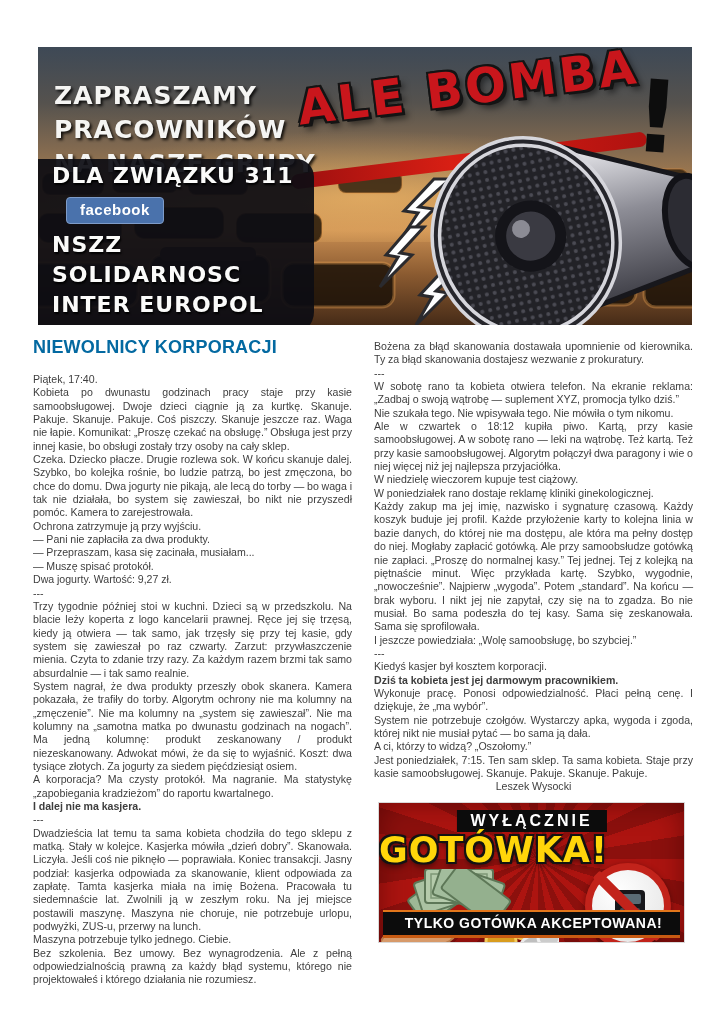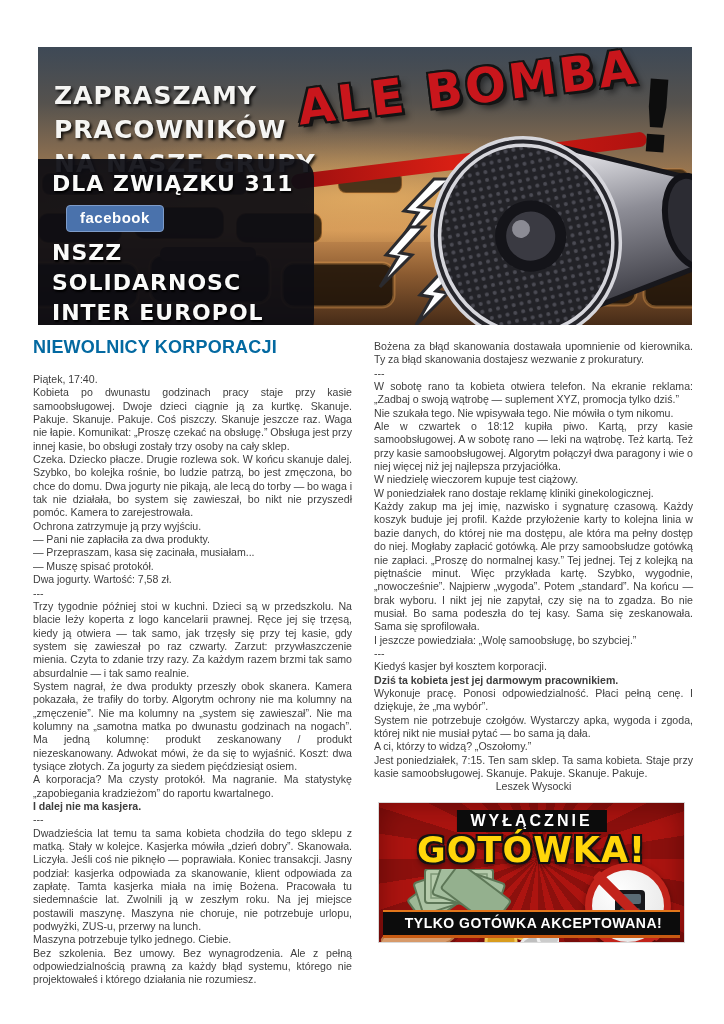--- a/index.html
+++ b/index.html
@@ -16,21 +16,21 @@
     font-family:"DejaVu Sans",sans-serif;font-size:25px;line-height:34px;letter-spacing:1px;
     text-shadow:2px 2px 3px rgba(0,0,0,.85);margin-top:22px;}
   .alebomba{position:absolute;left:215px;top:12px;width:430px;text-align:center;
     transform:rotate(-7deg);font-family:"DejaVu Sans",sans-serif;font-weight:900;font-size:48px;
     color:#c9161c;letter-spacing:3px;
     text-shadow:3px 3px 0 #141414,-2px -2px 0 #141414,2px -2px 0 #141414,-2px 2px 0 #141414,5px 6px 6px rgba(0,0,0,.5);}
   .brush{position:absolute;left:252px;top:106px;width:358px;height:15px;border-radius:8px;
     transform:rotate(-7deg);background:linear-gradient(90deg,#9c0f0f,#d81f14 45%,#b01210);}
   .bang{position:absolute;left:596px;top:-4px;font-family:"DejaVu Sans",sans-serif;
     font-weight:900;font-size:100px;color:#0d0d0d;transform:rotate(4deg);line-height:150px;}
-  .union-panel{position:absolute;left:0;top:112px;width:262px;padding:10px 0 14px 14px;
+  .union-panel{position:absolute;left:0;top:112px;width:262px;padding:2px 0 14px 14px;
     background:rgba(13,13,19,.93);border-radius:0 18px 22px 0;}
   .union-panel .pline{color:#fbfbfa;font-family:"DejaVu Sans",sans-serif;font-weight:bold;
     font-size:22px;line-height:30px;letter-spacing:1px;text-shadow:1px 2px 2px #000;}
   .fb-badge{display:inline-block;margin:6px 0 6px 14px;background:#4a72ac;color:#ffffff;
     font-weight:bold;font-size:15px;padding:3px 13px 5px 13px;border-radius:4px;
     border:1px solid #7e9cc9;letter-spacing:.5px;}
   .megaphone{position:absolute;left:338px;top:80px;width:322px;height:205px;}
 
   
   .article{position:absolute;left:33px;top:337px;width:660px;display:flex;gap:22px;}
@@ -41,21 +41,21 @@
   .col p.b{font-weight:bold;}
   .col p.sig{text-align:center;}
   .rc-offset{padding-top:3px;}
 
   
   .cash{position:relative;width:305px;height:139px;margin:9px 0 0 5px;overflow:hidden;
     background:repeating-conic-gradient(from 0deg at 52% 40%, #ad1410 0deg 9deg, #8c100d 9deg 18deg);
     box-shadow:inset 0 0 28px rgba(60,0,0,.55), 0 0 0 1px rgba(0,0,0,.15);}
   .cash-top{position:absolute;top:7px;left:50%;transform:translateX(-50%);background:#0c0c0c;
     color:#fff;font-weight:bold;font-size:16px;letter-spacing:3px;padding:2px 14px;white-space:nowrap;}
-  .cash-head{position:absolute;top:27px;width:100%;text-align:center;
+  .cash-head{position:absolute;top:27px;width:100%;text-align:left;
     font-family:"DejaVu Sans",sans-serif;font-weight:900;font-size:35px;color:#ffd60a;letter-spacing:1px;
     text-shadow:2px 2px 0 #131313,-2px -2px 0 #131313,2px -2px 0 #131313,-2px 2px 0 #131313,0 4px 6px rgba(0,0,0,.6);}
   .money{position:absolute;left:2px;top:66px;width:178px;height:96px;}
   .nosign{position:absolute;right:13px;top:60px;width:72px;height:72px;border-radius:50%;
     background:radial-gradient(circle at 35% 30%,#ffffff,#e2e2e2);border:7px solid #c2231b;
     box-shadow:0 2px 6px rgba(0,0,0,.45);}
   .terminal{position:absolute;left:17px;top:18px;width:40px;height:36px;}
   .slash{position:absolute;left:-9px;top:31px;width:90px;height:10px;background:#c2231b;
     transform:rotate(45deg);border-radius:2px;}
   .cash-bottom{position:absolute;bottom:4px;left:4px;right:4px;background:#0c0c0c;
@@ -154,21 +154,21 @@
 
   <div class="col">
     <h1 class="page-title">NIEWOLNICY KORPORACJI</h1>
     <p>Piątek, 17:40.</p>
     <p>Kobieta po dwunastu godzinach pracy staje przy kasie samoobsługowej. Dwoje dzieci ciągnie ją za kurtkę. Skanuje. Pakuje. Skanuje. Pakuje. Coś piszczy. Skanuje jeszcze raz. Waga nie łapie. Komunikat: „Proszę czekać na obsługę.” Obsługa jest przy innej kasie, bo obsługi zostały trzy osoby na cały sklep.</p>
     <p>Czeka. Dziecko płacze. Drugie rozlewa sok. W końcu skanuje dalej. Szybko, bo kolejka rośnie, bo ludzie patrzą, bo jest zmęczona, bo chce do domu. Dwa jogurty nie pikają, ale lecą do torby — bo waga i tak nie działała, bo system się zawieszał, bo nikt nie przyszedł pomóc. Kamera to zarejestrowała.</p>
     <p>Ochrona zatrzymuje ją przy wyjściu.</p>
     <p>— Pani nie zapłaciła za dwa produkty.</p>
     <p>— Przepraszam, kasa się zacinała, musiałam...</p>
     <p>— Muszę spisać protokół.</p>
-    <p>Dwa jogurty. Wartość: 7,58 zł.</p>
+    <p>Dwa jogurty. Wartość: 9,27 zł.</p>
     <p>---</p>
     <p>Trzy tygodnie później stoi w kuchni. Dzieci są w przedszkolu. Na blacie leży koperta z logo kancelarii prawnej. Ręce jej się trzęsą, kiedy ją otwiera — tak samo, jak trzęsły się przy tej kasie, gdy system się zawieszał po raz czwarty. Zarzut: przywłaszczenie mienia. Czyta to zdanie trzy razy. Za każdym razem brzmi tak samo absurdalnie — i tak samo realnie.</p>
     <p>System nagrał, że dwa produkty przeszły obok skanera. Kamera pokazała, że trafiły do torby. Algorytm ochrony nie ma kolumny na „zmęczenie”. Nie ma kolumny na „system się zawieszał”. Nie ma kolumny na „samotna matka po dwunastu godzinach na nogach”. Ma jedną kolumnę: produkt zeskanowany / produkt niezeskanowany. Adwokat mówi, że da się to wyjaśnić. Koszt: dwa tysiące złotych. Za jogurty za siedem pięćdziesiąt osiem.</p>
     <p>A korporacja? Ma czysty protokół. Ma nagranie. Ma statystykę „zapobiegania kradzieżom” do raportu kwartalnego.</p>
     <p class="b">I dalej nie ma kasjera.</p>
     <p>---</p>
     <p>Dwadzieścia lat temu ta sama kobieta chodziła do tego sklepu z matką. Stały w kolejce. Kasjerka mówiła „dzień dobry”. Skanowała. Liczyła. Jeśli coś nie piknęło — poprawiała. Koniec transakcji. Jasny podział: kasjerka odpowiada za skanowanie, klient odpowiada za zapłatę. Tamta kasjerka miała na imię Bożena. Pracowała tu siedemnaście lat. Zwolnili ją w zeszłym roku. Na jej miejsce postawili maszynę. Maszyna nie choruje, nie potrzebuje urlopu, podwyżki, ZUS-u, przerwy na lunch.</p>
     <p>Maszyna potrzebuje tylko jednego. Ciebie.</p>
     <p>Bez szkolenia. Bez umowy. Bez wynagrodzenia. Ale z pełną odpowiedzialnością prawną za każdy błąd systemu, którego nie projektowałeś i którego działania nie rozumiesz.</p>
   </div>

